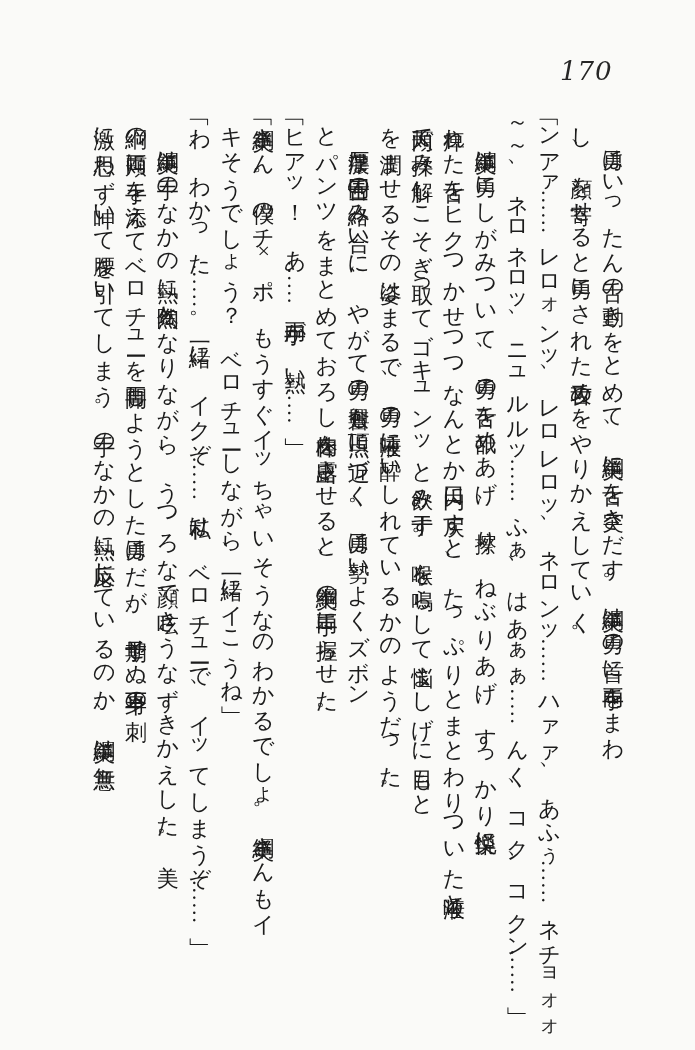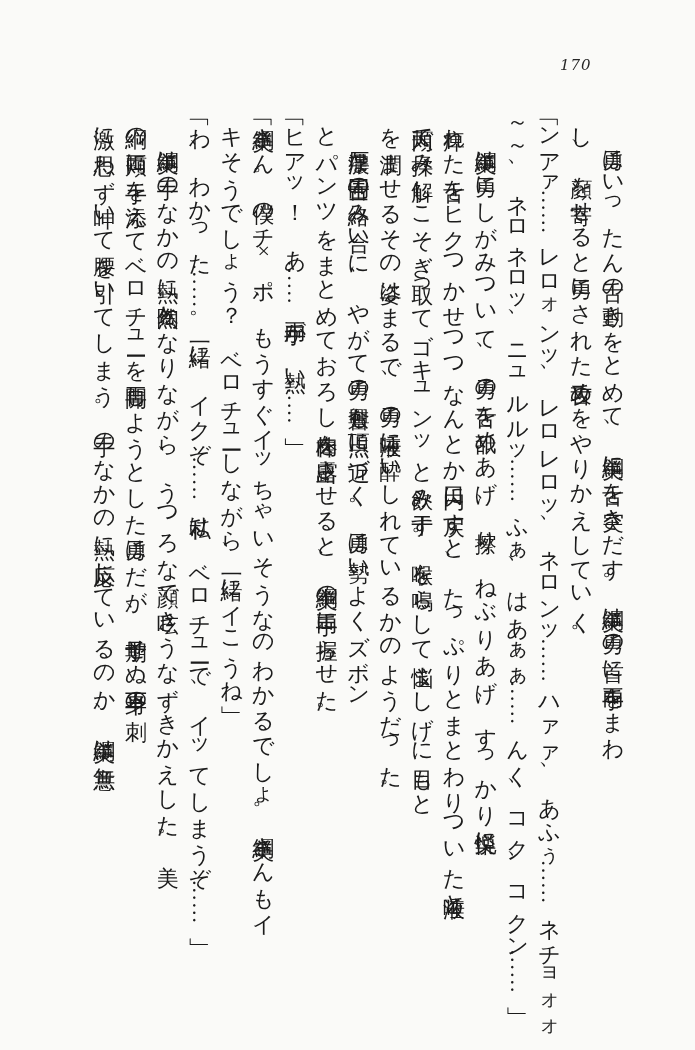--- a/index.html
+++ b/index.html
@@ -10,21 +10,21 @@
     background:#fafaf8;
     overflow:hidden;
     color:#1b1b1b;
     box-shadow:0 0 4px rgba(0,0,0,.2);
   }
   .page-number{
     position:absolute;
     top:56px;left:560px;
     font-family:"DejaVu Serif","Liberation Serif",serif;
     font-style:italic;
-    font-size:15px;
+    font-size:26px;
     letter-spacing:1px;
     color:#262626;
   }
   .text-block{
     position:absolute;
     top:112px;right:66px;
     height:924px;
     writing-mode:vertical-rl;
     text-orientation:mixed;
     font-size:22px;

